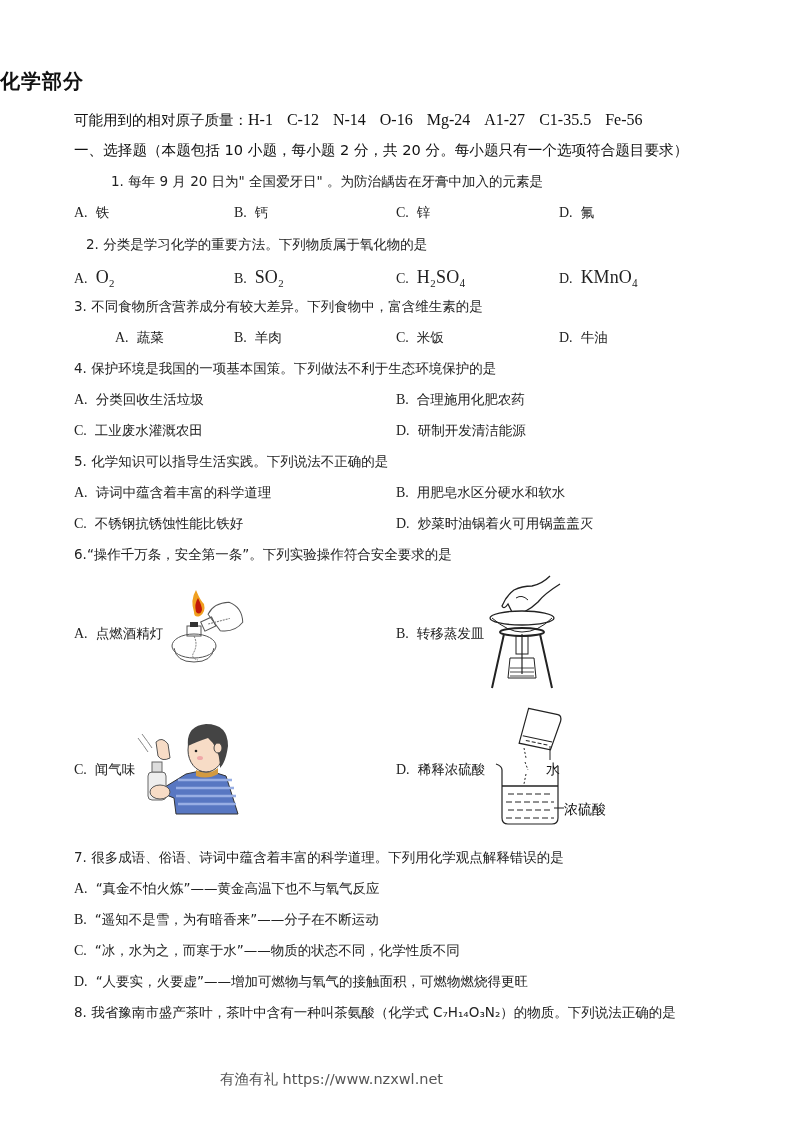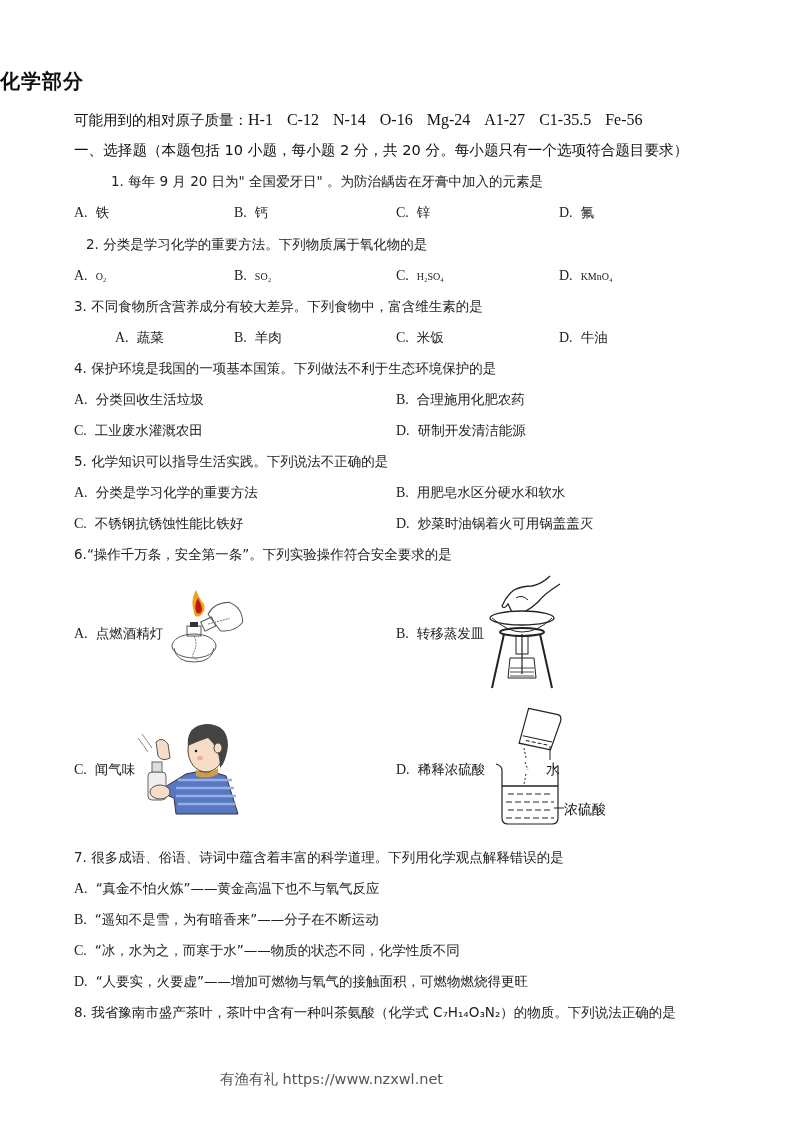--- a/index.html
+++ b/index.html
@@ -7,21 +7,21 @@
          font-family: "DejaVu Serif", "Liberation Serif", serif; color: #111; }
   .abs { position: absolute; }
   .title { left: 0; width: 786px; top: 68px; font-size: 20px; font-weight: bold;
            font-family: Liberation Sans, sans-serif; letter-spacing: 1px; }
   .bold-line { font-weight: normal; font-size: 14.5px; white-space: nowrap;
                font-family: "DejaVu Sans", "Liberation Sans", sans-serif; }
   .bold-line .masses span { margin-left: 14px; font-family: "Liberation Serif", serif; font-size: 16px; }
   .q { font-size: 13.5px; white-space: nowrap; font-family: "DejaVu Sans", "Liberation Sans", sans-serif; color:#222; }
   .opt { font-size: 13.5px; white-space: nowrap; font-family: "DejaVu Sans", "Liberation Sans", sans-serif; color:#222; }
   .opt .lbl { font-family: "Liberation Serif", serif; font-size: 14px; margin-right: 8px; }
-  .chem { font-family: "Liberation Serif", serif; font-size: 10px; }
+  .chem { font-family: "Liberation Serif", serif; font-size: 18px; }
   .footer { left: 0; width: 663px; top: 1070px; text-align: center; font-size: 14.5px; color: #555;
             font-family: "DejaVu Sans", "Liberation Sans", sans-serif; }
   svg { overflow: visible; }
 </style>
 </head>
 <body>
 
 <div class="abs title">化学部分</div>
 
 <div class="abs bold-line" style="left:74px; top:111px;">
@@ -48,21 +48,21 @@
 <div class="abs opt" style="left:396px; top:329px;"><span class="lbl">C.</span><span>米饭</span></div>
 <div class="abs opt" style="left:559px; top:329px;"><span class="lbl">D.</span><span>牛油</span></div>
 
 <div class="abs q" style="left:74px; top:360px;">4. 保护环境是我国的一项基本国策。下列做法不利于生态环境保护的是</div>
 <div class="abs opt" style="left:74px; top:391px;"><span class="lbl">A.</span><span>分类回收生活垃圾</span></div>
 <div class="abs opt" style="left:396px; top:391px;"><span class="lbl">B.</span><span>合理施用化肥农药</span></div>
 <div class="abs opt" style="left:74px; top:422px;"><span class="lbl">C.</span><span>工业废水灌溉农田</span></div>
 <div class="abs opt" style="left:396px; top:422px;"><span class="lbl">D.</span><span>研制开发清洁能源</span></div>
 
 <div class="abs q" style="left:74px; top:453px;">5. 化学知识可以指导生活实践。下列说法不正确的是</div>
-<div class="abs opt" style="left:74px; top:484px;"><span class="lbl">A.</span><span>分类是学习化学的重要方法</span></div>
+<div class="abs opt" style="left:74px; top:484px;"><span class="lbl">A.</span><span>诗词中蕴含着丰富的科学道理</span></div>
 <div class="abs opt" style="left:396px; top:484px;"><span class="lbl">B.</span><span>用肥皂水区分硬水和软水</span></div>
 <div class="abs opt" style="left:74px; top:515px;"><span class="lbl">C.</span><span>不锈钢抗锈蚀性能比铁好</span></div>
 <div class="abs opt" style="left:396px; top:515px;"><span class="lbl">D.</span><span>炒菜时油锅着火可用锅盖盖灭</span></div>
 
 <div class="abs q" style="left:74px; top:546px;">6.“操作千万条，安全第一条”。下列实验操作符合安全要求的是</div>
 
 <div class="abs opt" style="left:74px; top:625px;"><span class="lbl">A.</span><span>点燃酒精灯</span></div>
 <svg class="abs" style="left:164px; top:590px;" width="90" height="80">
 
   <ellipse cx="30" cy="56" rx="22" ry="12" fill="none" stroke="#555" stroke-width="1"></ellipse>

